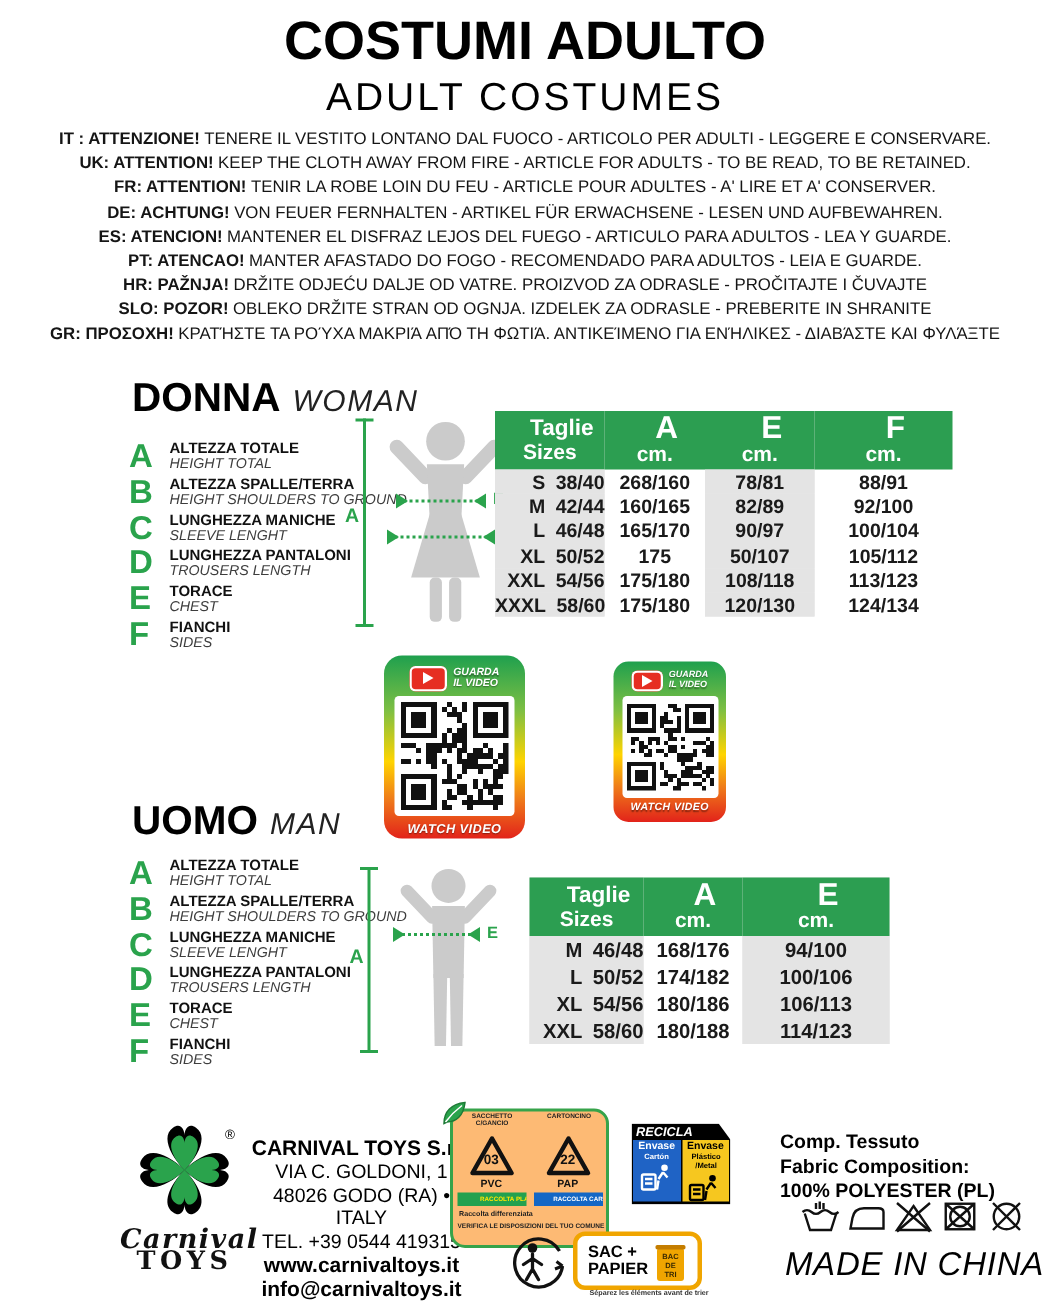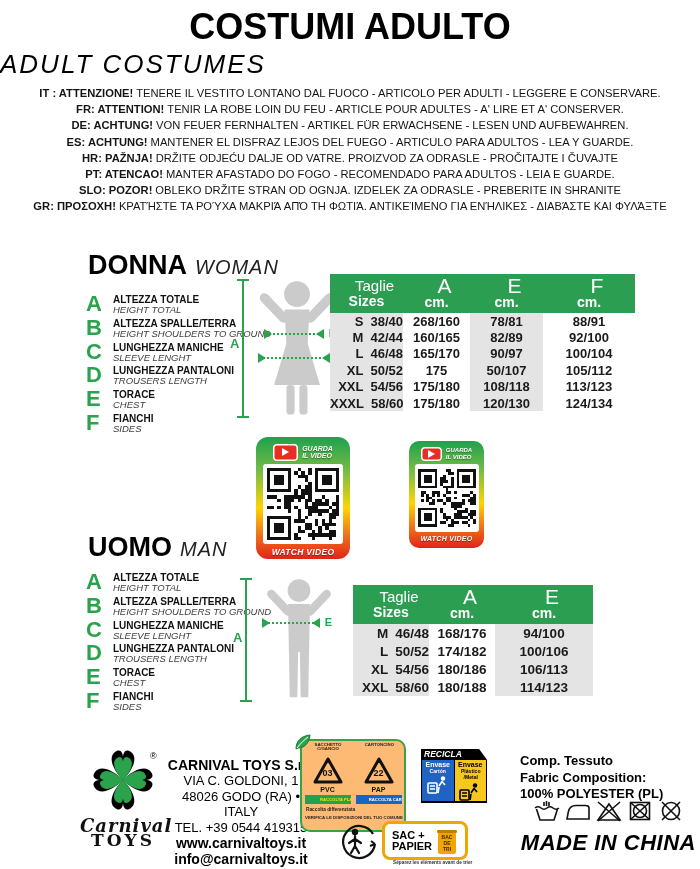--- a/index.html
+++ b/index.html
@@ -2,22 +2,22 @@
 <html><head>
 <meta charset="utf-8">
 <style>
   html,body{margin:0;padding:0;background:#fff;}
   .page{position:relative;width:700px;height:869px;background:#fff;overflow:hidden;
         font-family:"Liberation Sans",sans-serif;color:#111;}
 
   
   .title{position:absolute;top:6px;left:0;width:100%;text-align:center;
          font-size:36px;font-weight:bold;letter-spacing:0;color:#000;}
-  .subtitle{position:absolute;top:49px;left:0;width:100%;
-            font-size:26px;font-style:italic;letter-spacing:2px;color:#000;}
+  .subtitle{position:absolute;top:49px;left:0;width:100%;text-align:center;
+            font-size:26px;letter-spacing:2px;color:#000;}
 
   
   .warnings{position:absolute;top:85px;left:20px;width:660px;text-align:center;}
   .warning-line{font-size:11.2px;line-height:16.2px;white-space:nowrap;color:#151515;}
   .warning-line b{margin-right:3px;}
 
   
   .section-heading{position:absolute;color:#000;font-size:27px;font-weight:bold;}
   .section-heading .en{font-size:20px;font-weight:normal;font-style:italic;margin-left:8px;
                        letter-spacing:1px;color:#222;text-align:center;}
@@ -40,21 +40,21 @@
   .harrow .ah-l,.harrow .ah-r{position:absolute;top:-6px;width:0;height:0;
       border-top:5px solid transparent;border-bottom:5px solid transparent;}
   .harrow .ah-l{left:-2px;border-left:8px solid #2aa34c;}
   .harrow .ah-r{right:-2px;border-right:8px solid #2aa34c;}
   .harrow .alabel{position:absolute;right:-14px;top:-8px;font-size:11px;font-weight:bold;color:#2aa34c;}
   .sil{position:absolute;}
 
   
   .size-table{position:absolute;border-collapse:collapse;table-layout:fixed;}
   .size-table thead th{background:#2c9e51;color:#fff;vertical-align:middle;padding:2px 0 4px;}
-  .size-table .th-top{font-size:15px;font-weight:normal;line-height:16px;padding-left:16px;}
+  .size-table .th-top{font-size:15px;font-weight:bold;line-height:16px;padding-left:16px;}
   .size-table .th-top.big{font-size:21px;line-height:19px;}
   .size-table .th-bot{font-size:14px;font-weight:bold;line-height:14px;}
   .size-table td{text-align:center;font-weight:bold;color:#1a1a1a;padding:0;}
   .w-table td{font-size:13px;height:16.4px;}
   .m-table td{font-size:13.5px;height:18px;}
   .size-table td.shade,.size-table col.shade{background:#e4e4e4;}
   .cell-size{display:flex;justify-content:flex-start;align-items:center;height:100%;}
   .cell-size .sz{display:inline-block;width:38px;text-align:right;margin-right:7px;}
 
   
@@ -127,59 +127,62 @@
 
   .triman{position:absolute;left:340px;top:822px;}
   .sac-box{position:absolute;left:382px;top:821px;width:86px;height:39px;background:#fff;
            border:3px solid #f0a500;border-radius:8px;box-sizing:border-box;
            display:flex;align-items:center;justify-content:center;gap:4px;}
   .sac-text{font-size:11px;font-weight:bold;line-height:11px;color:#000;}
   .sac-caption{position:absolute;left:378px;top:860px;width:94px;text-align:center;
                font-size:7px;font-weight:bold;color:#333;transform:scale(.68);transform-origin:50% 0;
                white-space:nowrap;}
   .made-in{position:absolute;left:478px;top:830px;width:218px;text-align:right;
-           font-size:22px;font-weight:bold;font-style:italic;color:#000;letter-spacing:.5px;}
+           font-size:22px;font-weight:normal;font-style:italic;color:#000;letter-spacing:.5px;}
 
   .tri-icon{position:relative;width:34px;height:30px;margin:0 auto;}
   .tri-icon .num{position:absolute;left:0;top:12px;width:100%;text-align:center;
                  font-size:9px;font-weight:bold;color:#111;}
 </style>
 </head>
 <body>
 
 <div class="page">
 
   <div class="title">COSTUMI ADULTO</div>
   <div class="subtitle">ADULT COSTUMES</div>
 
   <div class="warnings">
 
       <div class="warning-line">
         <b>IT : ATTENZIONE!</b><span>TENERE IL VESTITO LONTANO DAL FUOCO - ARTICOLO PER ADULTI - LEGGERE E CONSERVARE.</span>
       </div>
 
+      <div class="warning-line">
+        <b>UK: ATTENTION!</b><span>KEEP THE CLOTH AWAY FROM FIRE - ARTICLE FOR ADULTS - TO BE READ, TO BE RETAINED.</span>
+      </div>
 
       <div class="warning-line">
         <b>FR: ATTENTION!</b><span>TENIR LA ROBE LOIN DU FEU - ARTICLE POUR ADULTES  - A' LIRE ET A' CONSERVER.</span>
       </div>
 
       <div class="warning-line">
         <b>DE: ACHTUNG!</b><span>VON FEUER FERNHALTEN - ARTIKEL FÜR ERWACHSENE  - LESEN UND AUFBEWAHREN.</span>
       </div>
 
       <div class="warning-line">
-        <b>ES: ACHTUNG!</b><span>MANTENER EL DISFRAZ LEJOS DEL FUEGO -  ARTICULO PARA ADULTOS - LEA Y GUARDE.</span>
+        <b>ES: ATENCION!</b><span>MANTENER EL DISFRAZ LEJOS DEL FUEGO -  ARTICULO PARA ADULTOS - LEA Y GUARDE.</span>
+      </div>
+
+      <div class="warning-line">
+        <b>PT: ATENCAO!</b><span>MANTER AFASTADO DO FOGO - RECOMENDADO PARA ADULTOS - LEIA E GUARDE.</span>
       </div>
 
       <div class="warning-line">
         <b>HR: PAŽNJA!</b><span>DRŽITE ODJEĆU DALJE OD VATRE. PROIZVOD ZA ODRASLE - PROČITAJTE I ČUVAJTE</span>
-      </div>
-
-      <div class="warning-line">
-        <b>PT: ATENCAO!</b><span>MANTER AFASTADO DO FOGO - RECOMENDADO PARA ADULTOS - LEIA E GUARDE.</span>
       </div>
 
       <div class="warning-line">
         <b>SLO: POZOR!</b><span>OBLEKO DRŽITE STRAN OD OGNJA. IZDELEK ZA ODRASLE - PREBERITE IN SHRANITE</span>
       </div>
 
       <div class="warning-line">
         <b>GR: ΠΡΟΣΟΧΗ!</b><span>ΚΡΑΤΉΣΤΕ ΤΑ ΡΟΎΧΑ ΜΑΚΡΙΆ ΑΠΌ ΤΗ ΦΩΤΙΆ. ΑΝΤΙΚΕΊΜΕΝΟ ΓΙΑ ΕΝΉΛΙΚΕΣ - ΔΙΑΒΆΣΤΕ ΚΑΙ ΦΥΛΆΞΤΕ</span>
       </div>
     </div>

